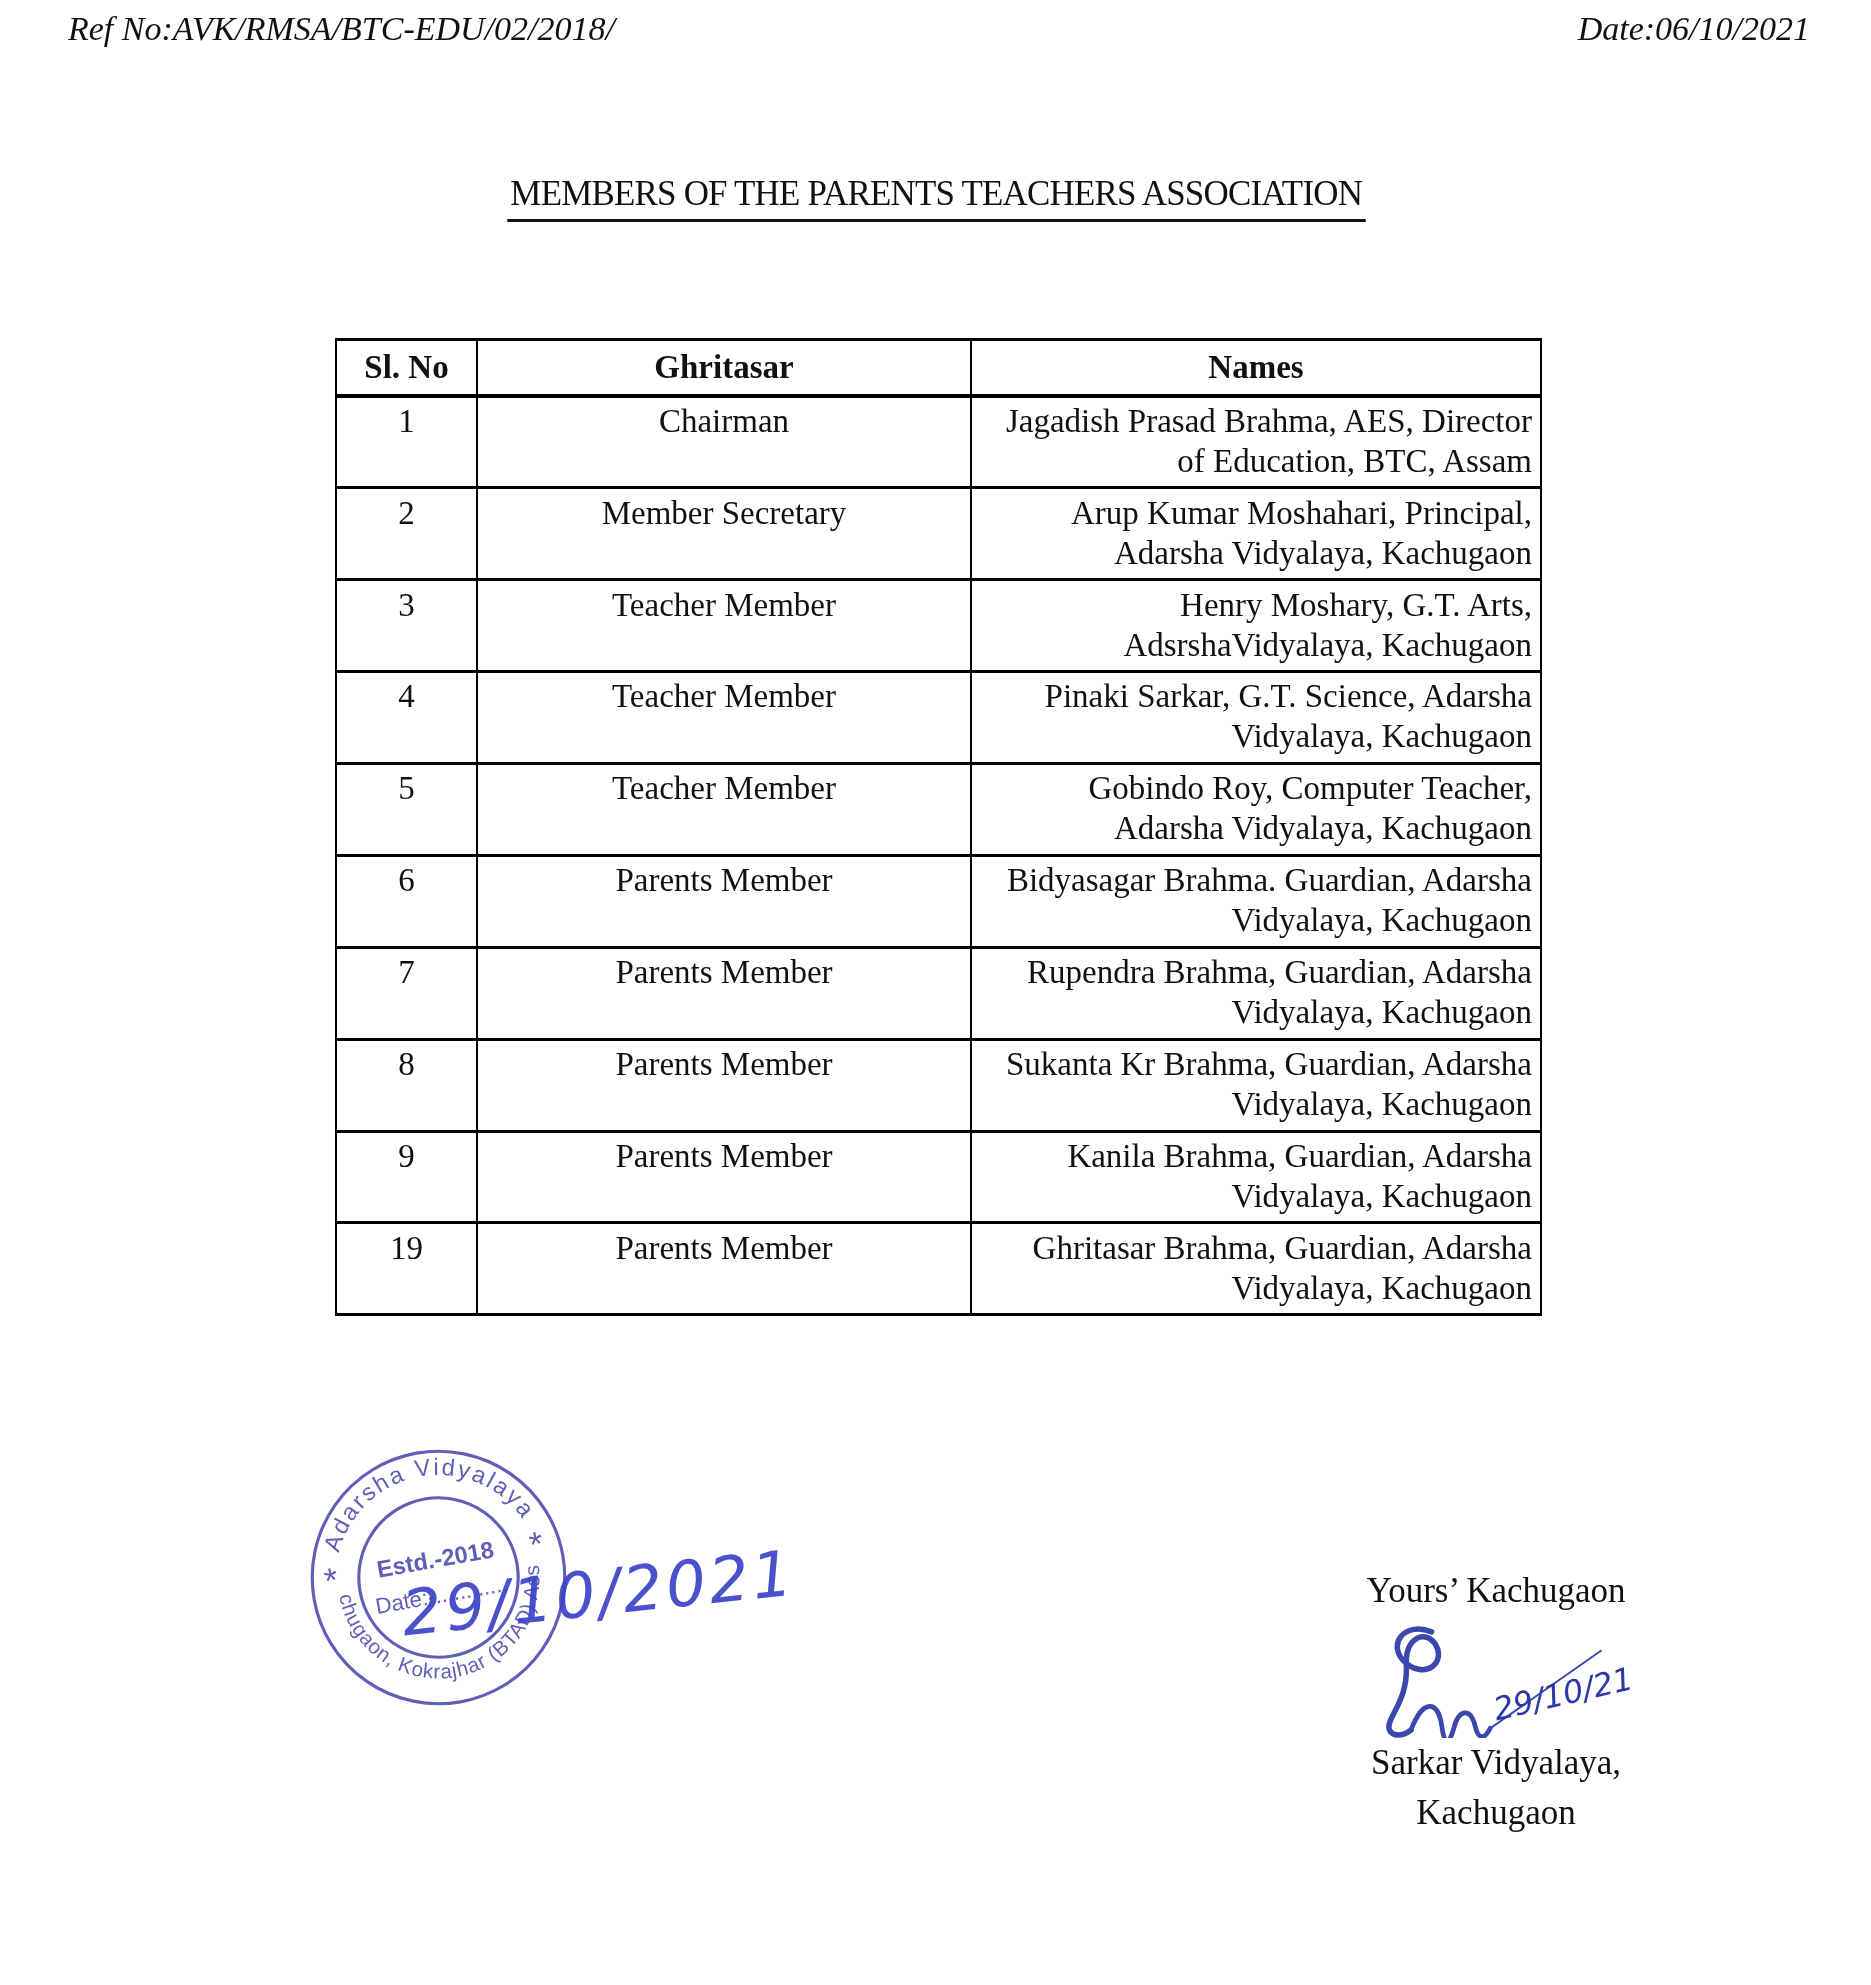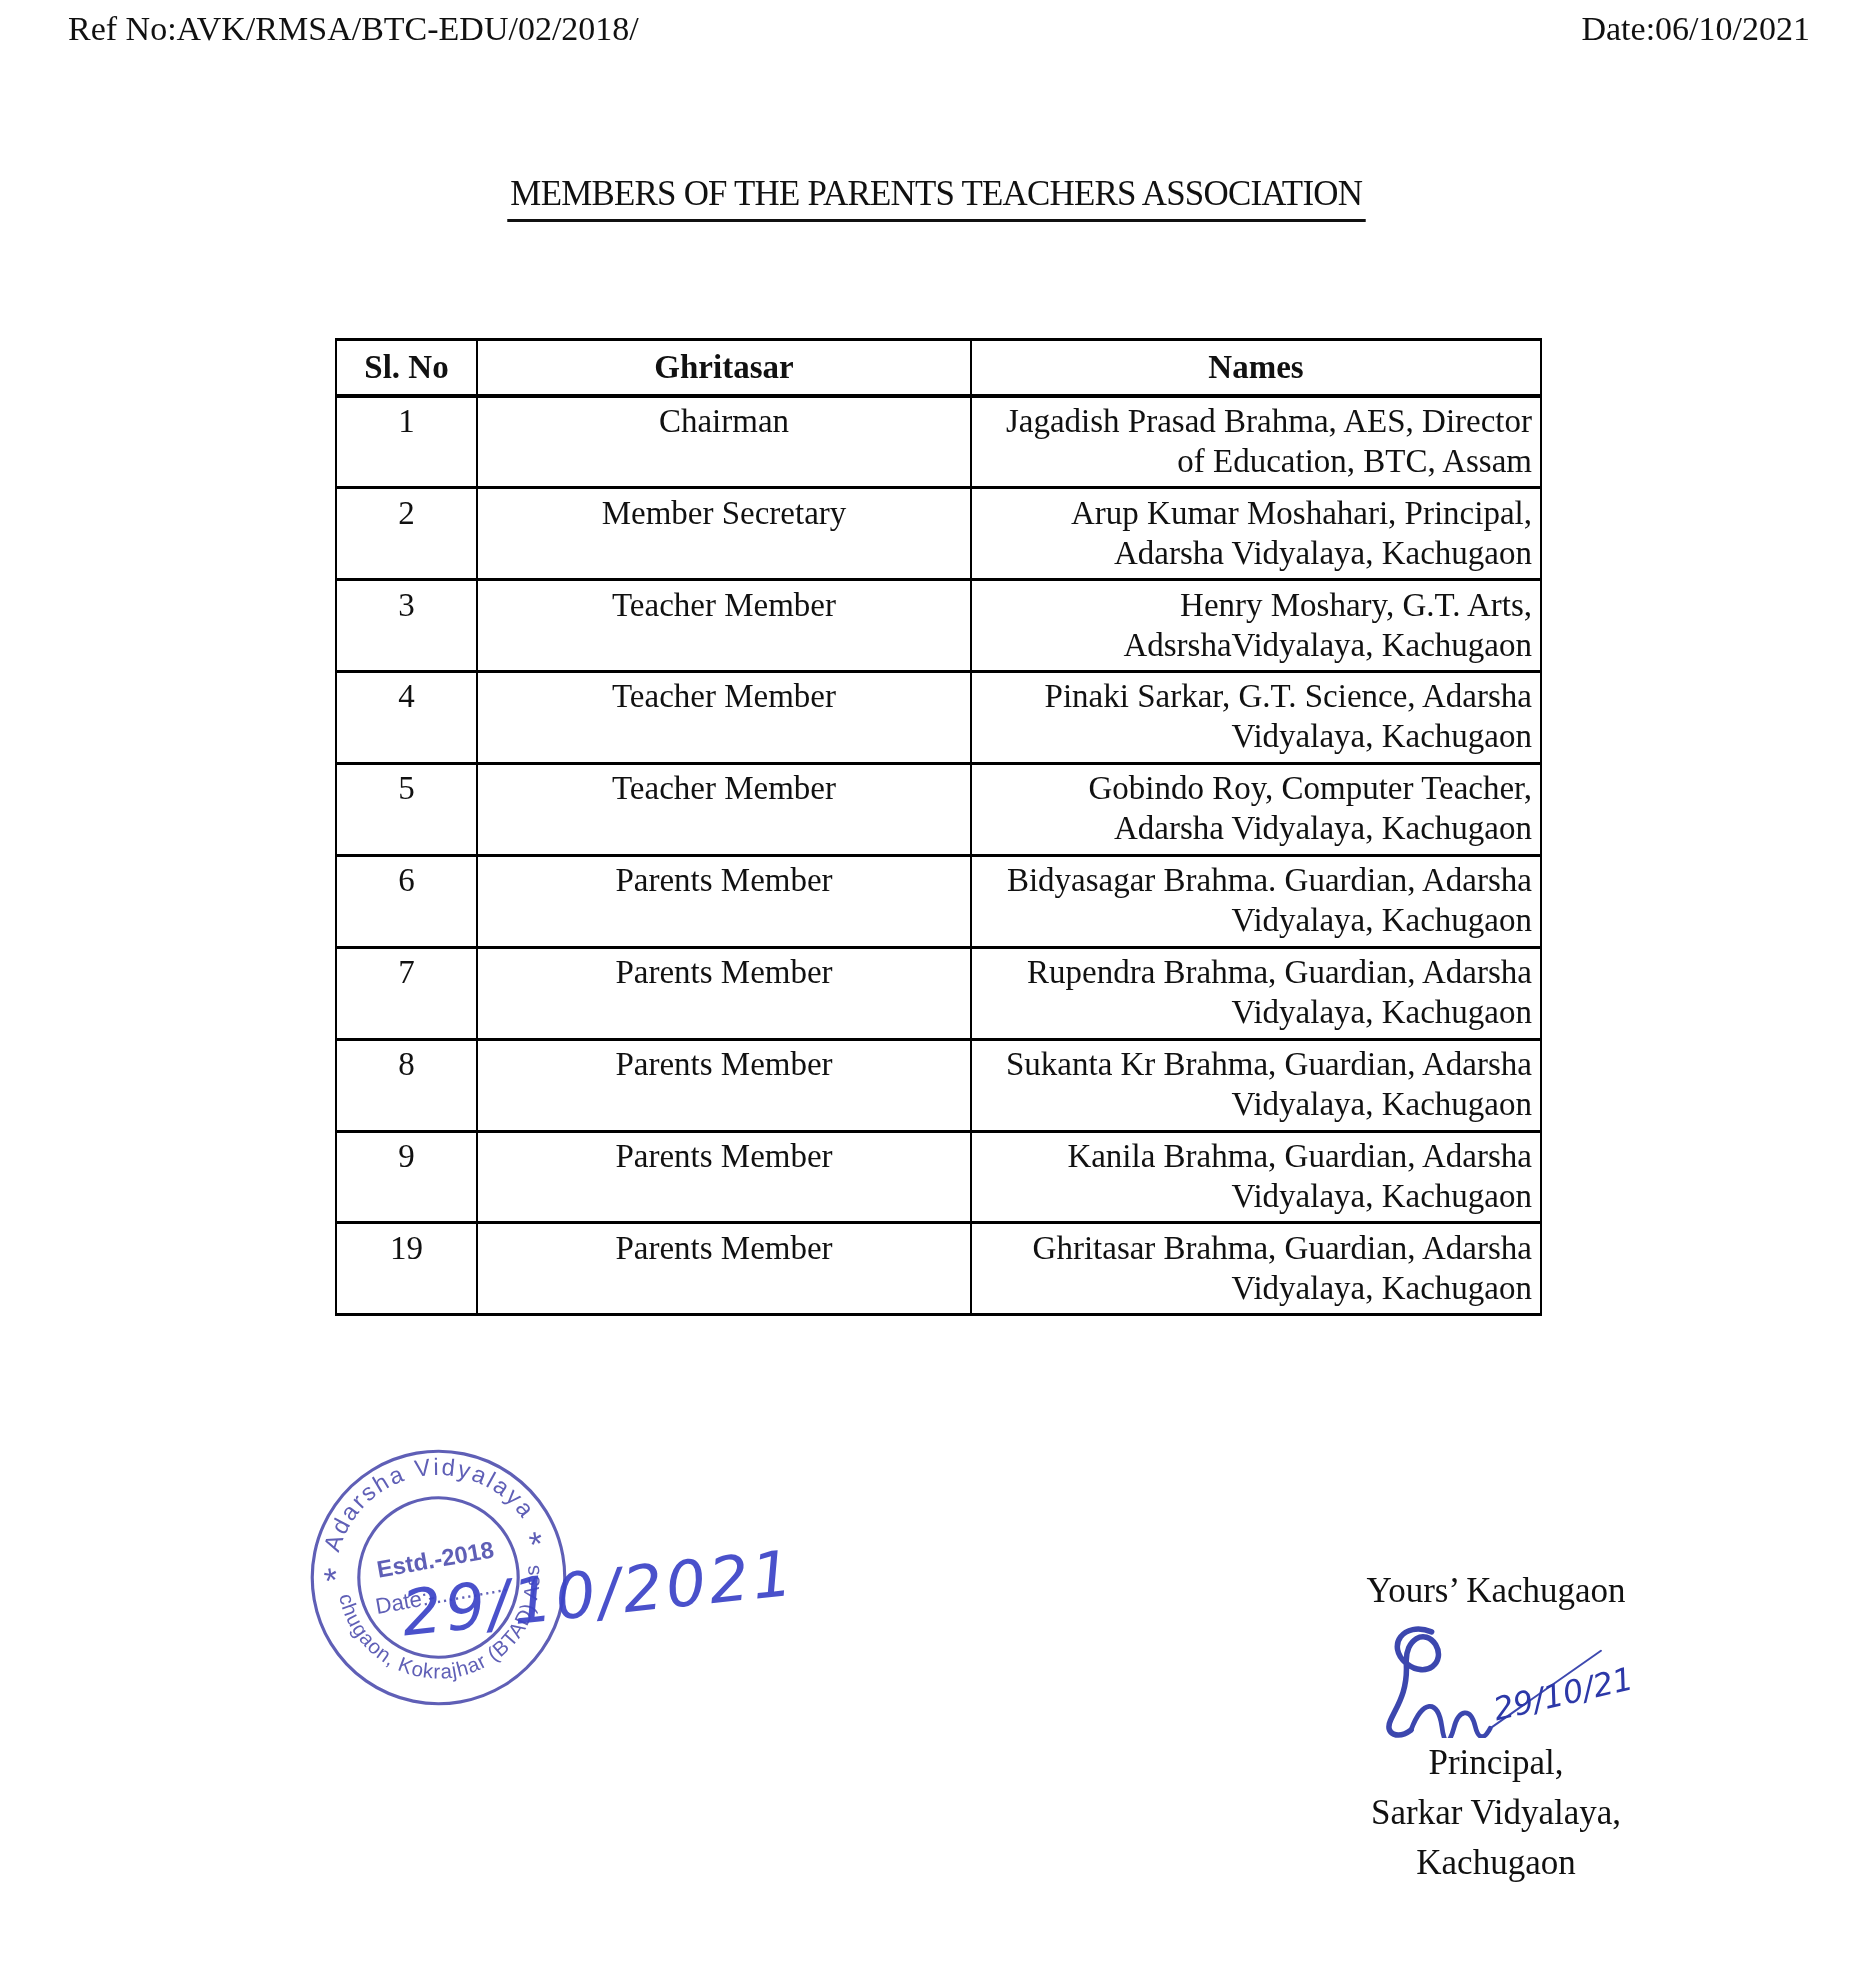--- a/index.html
+++ b/index.html
@@ -7,21 +7,21 @@
     position:relative;
     width:1872px;height:1986px;
     font-family:"Liberation Serif", serif;
     color:#111;
     overflow:hidden;
   }
   
   .refline{
     position:absolute;top:8px;left:68px;right:62px;
     display:flex;justify-content:space-between;
-    font-size:34px;line-height:41px;
+    font-style:italic;font-size:34px;line-height:41px;
   }
   
   .title-wrap{
     position:absolute;top:172px;left:0;width:100%;
     text-align:center;
   }
   .title{
     display:inline-block;
     font-size:36px;line-height:43px;letter-spacing:-0.8px;
     border-bottom:3.2px solid #111;
@@ -199,17 +199,16 @@
 
   <svg class="sig-svg" width="269" height="119" viewBox="0 0 340 150" xmlns="http://www.w3.org/2000/svg" style="font-size:44px">
     <g stroke="#2c38a8" fill="none" stroke-linecap="round" opacity="0.92">
       <path stroke-width="7" d="M 88 16 C 52 2 30 34 56 56 C 82 76 106 54 93 32 C 80 12 54 24 56 56 C 58 92 44 110 36 128 C 28 146 46 152 62 140"></path>
       <path stroke-width="6" d="M 62 140 c 14 -38 34 -40 39 -4 c 3 24 9 24 15 2 c 6 -24 21 -27 27 -3 c 4 17 11 18 19 3"></path>
       <path stroke-width="2.5" d="M 162 138 L 302 40"></path>
     </g>
     <text class="sig-date-text" x="170" y="128" fill="#2c38a8" transform="rotate(-13 170 128)">29/10/21</text>
   </svg>
 
-  <div>Principal,</div>
   <div>Sarkar Vidyalaya,</div>
   <div>Kachugaon</div>
 </div>
 
 
 </body></html>

